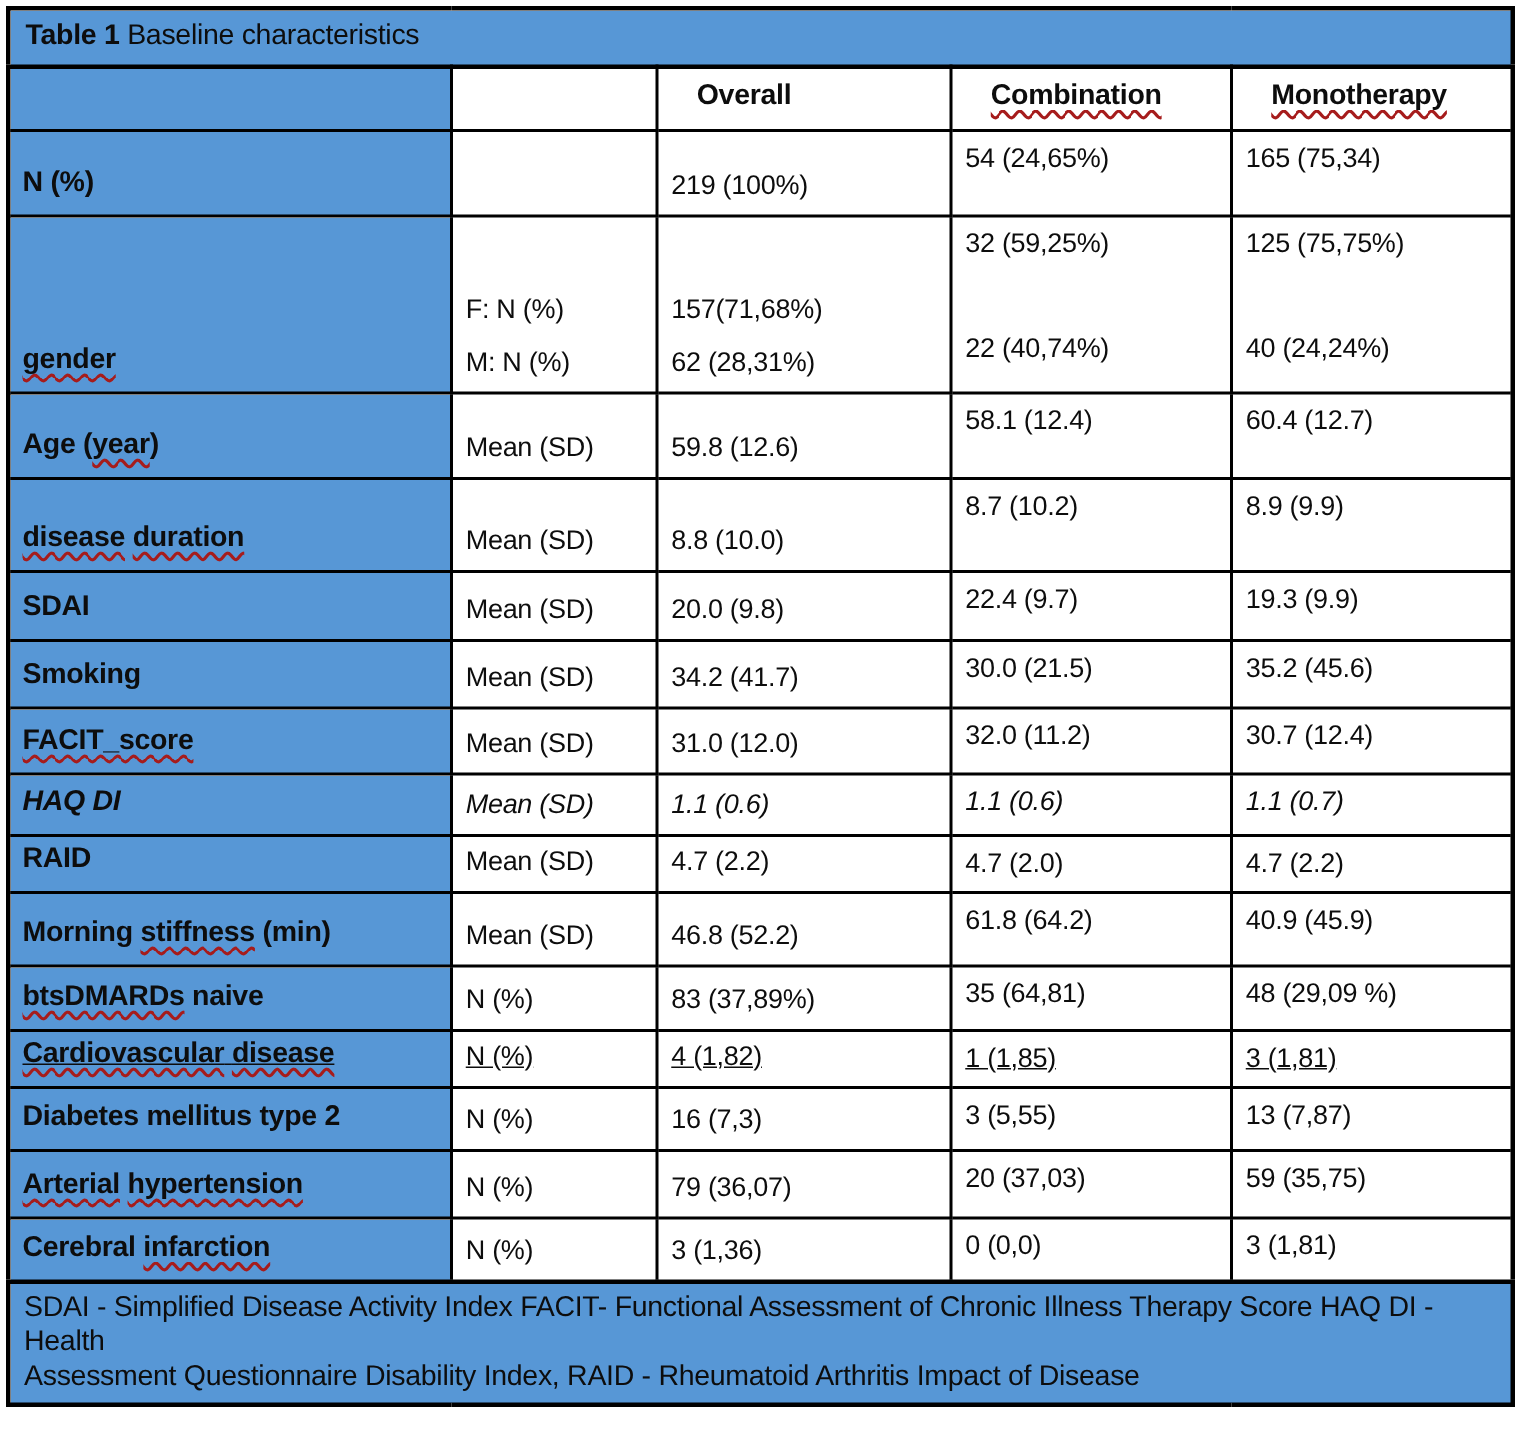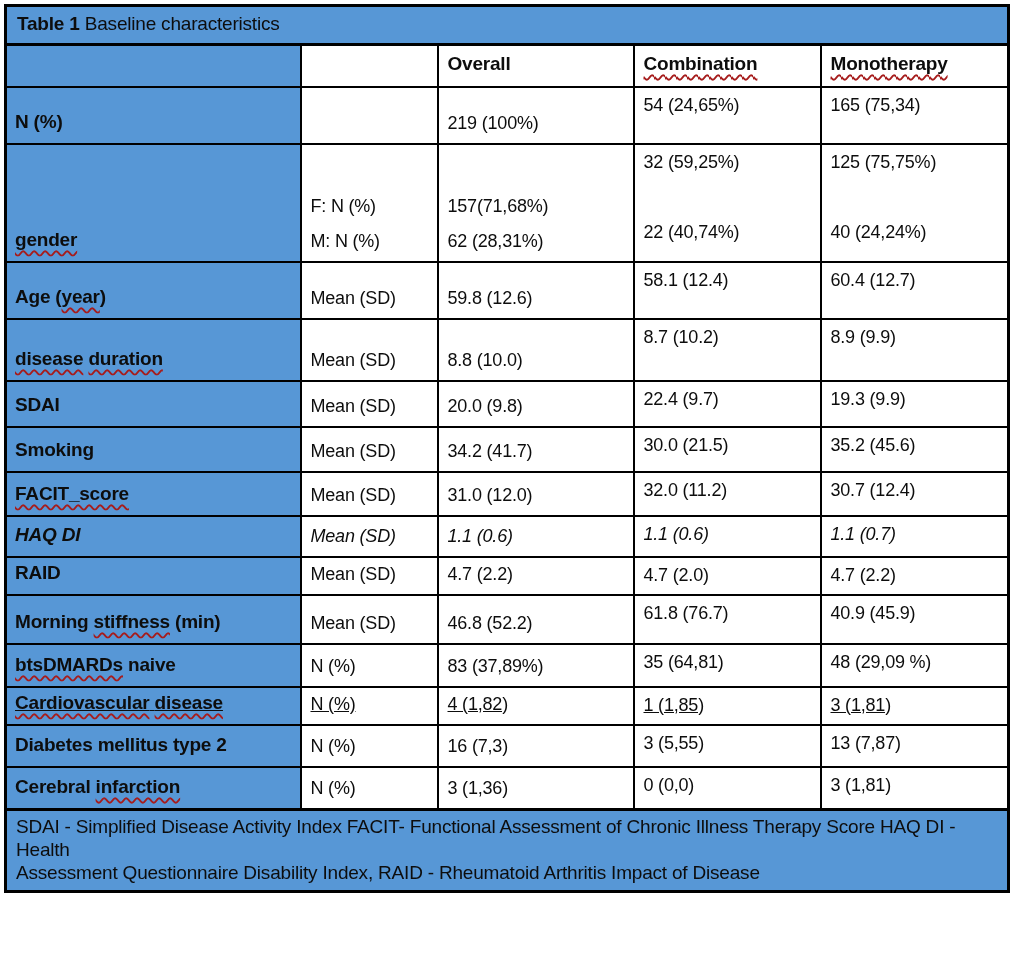--- a/index.html
+++ b/index.html
@@ -9,21 +9,21 @@
   }
   *{box-sizing:border-box;}
   html,body{margin:0;padding:0;background:#ffffff;width:1013px;height:968px;overflow:hidden;}
   body{font-family:"Liberation Sans", sans-serif;color:#0d0d0d;letter-spacing:-0.2px;}
   table{border-collapse:collapse;table-layout:fixed;width:1003px;margin:4px 0 0 4px;border:3px solid var(--border);background:#fff;}
   td{border:2px solid var(--border);overflow:hidden;}
   
   .title-cell{background:var(--blue);font-size:19px;padding:6px 10px 8px 10px;border-bottom:3px solid var(--border);vertical-align:middle;}
   .title-bold{font-weight:bold;}
   
-  .head-cell{font-weight:bold;font-size:19px;vertical-align:top;padding:7px 6px 4px 9px;background:#fff;}
+  .head-cell{font-weight:bold;font-size:19px;vertical-align:top;padding:7px 6px 4px 26px;background:#fff;}
   .head-cell.blue{background:var(--blue);}
   
   .c-label{background:var(--blue);font-weight:bold;font-size:19px;vertical-align:bottom;padding:2px 4px 8px 8px;}
   .c-stat,.c-overall{font-size:18px;vertical-align:bottom;padding:2px 4px 7px 9px;border-radius:27px;}
   .c-comb,.c-mono{font-size:18px;vertical-align:top;padding:4px 4px 2px 9px;}
   .ln{line-height:26px;min-height:26px;white-space:nowrap;}
   .ln + .ln{margin-top:9px;}
   .sq{text-decoration:underline wavy var(--squiggle) 1.5px;text-underline-offset:4px;text-decoration-skip-ink:none;}
   
   .foot-cell{background:var(--blue);font-size:19px;padding:4px 8px 6px 9px;border-top:3px solid var(--border);vertical-align:top;}
@@ -222,21 +222,21 @@
         <td class="c-label">
           <div class="ln"><span>Morning </span><span class="sq">stiffness</span><span> (min)</span></div>
         </td>
         <td class="c-stat">
           <div class="ln">Mean (SD)</div>
         </td>
         <td class="c-overall">
           <div class="ln">46.8 (52.2)</div>
         </td>
         <td class="c-comb">
-          <div class="ln">61.8 (76.7)</div>
+          <div class="ln">61.8 (64.2)</div>
         </td>
         <td class="c-mono">
           <div class="ln">40.9 (45.9)</div>
         </td>
       </tr>
       <tr class="r10">
         <td class="c-label">
           <div class="ln"><span class="sq">btsDMARDs</span><span> naive</span></div>
         </td>
         <td class="c-stat">
@@ -277,20 +277,37 @@
           <div class="ln">N (%)</div>
         </td>
         <td class="c-overall">
           <div class="ln">16 (7,3)</div>
         </td>
         <td class="c-comb">
           <div class="ln">3 (5,55)</div>
         </td>
         <td class="c-mono">
           <div class="ln">13 (7,87)</div>
+        </td>
+      </tr>
+      <tr class="r14">
+        <td class="c-label">
+          <div class="ln"><span class="sq">Arterial</span><span> </span><span class="sq">hypertension</span></div>
+        </td>
+        <td class="c-stat">
+          <div class="ln">N (%)</div>
+        </td>
+        <td class="c-overall">
+          <div class="ln">79 (36,07)</div>
+        </td>
+        <td class="c-comb">
+          <div class="ln">20 (37,03)</div>
+        </td>
+        <td class="c-mono">
+          <div class="ln">59 (35,75)</div>
         </td>
       </tr>
       <tr class="r15">
         <td class="c-label">
           <div class="ln"><span>Cerebral </span><span class="sq">infarction</span></div>
         </td>
         <td class="c-stat">
           <div class="ln">N (%)</div>
         </td>
         <td class="c-overall">

